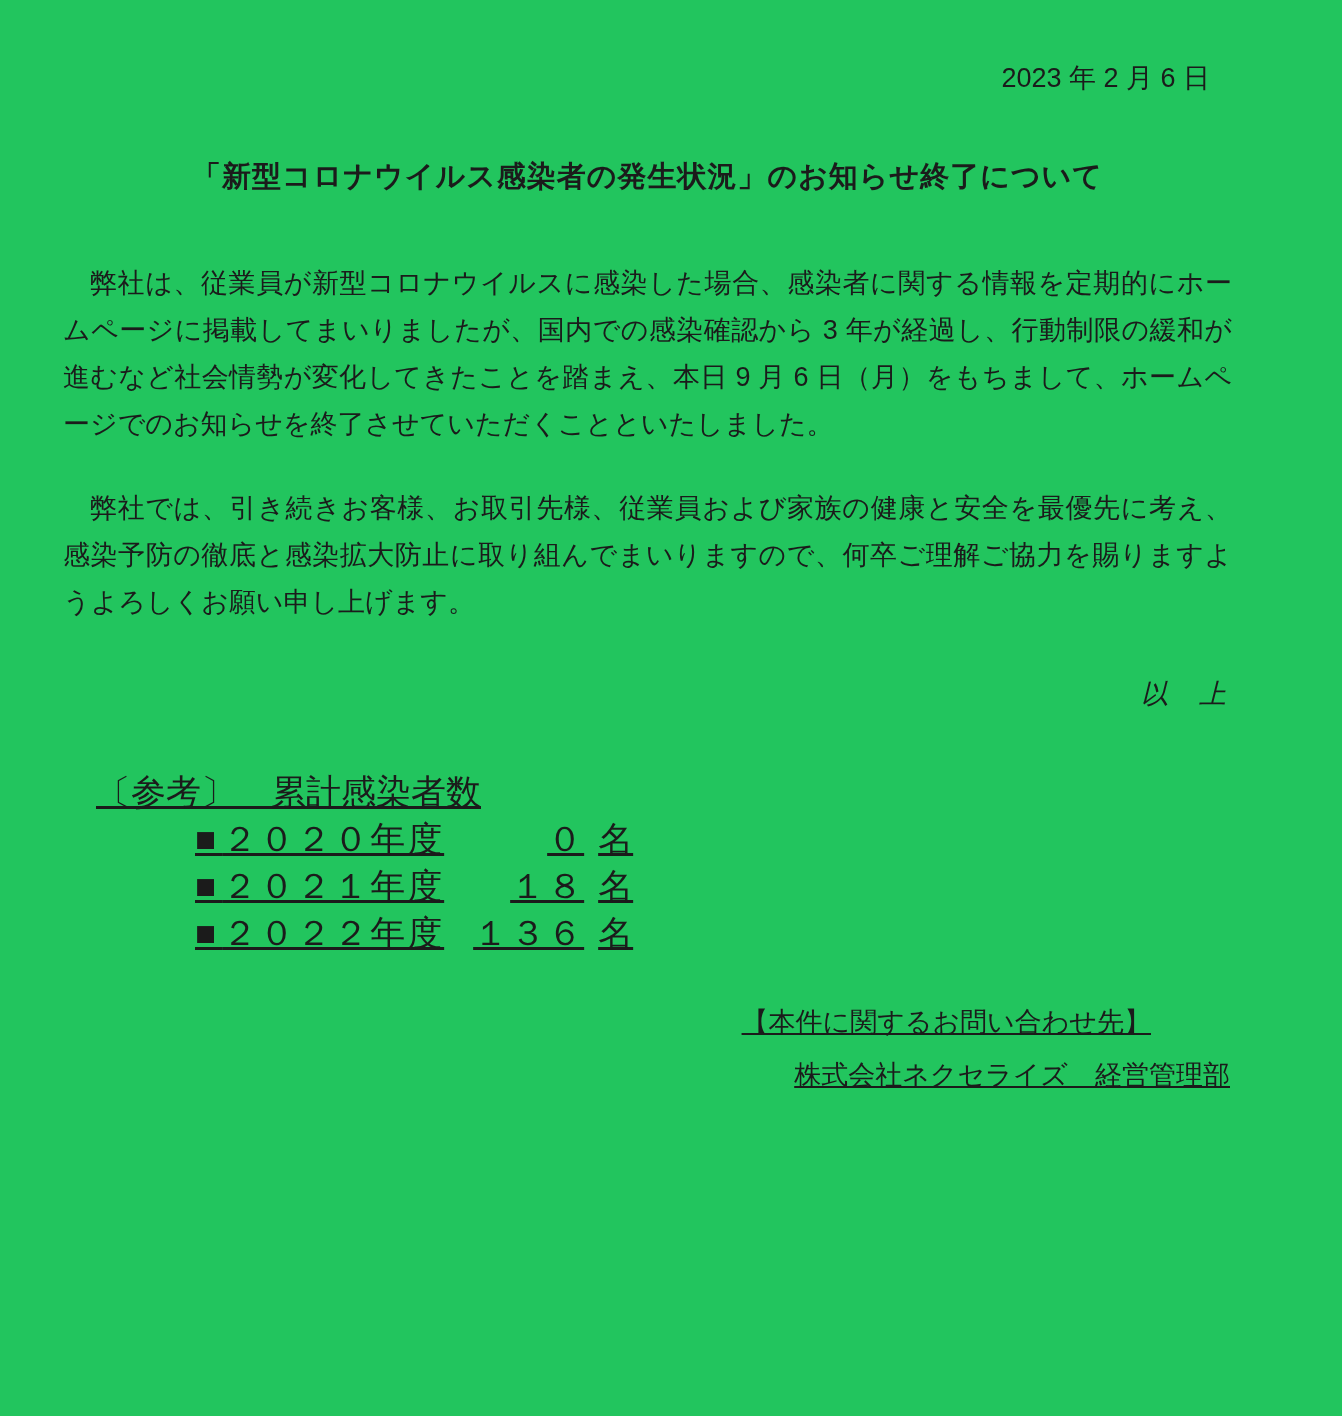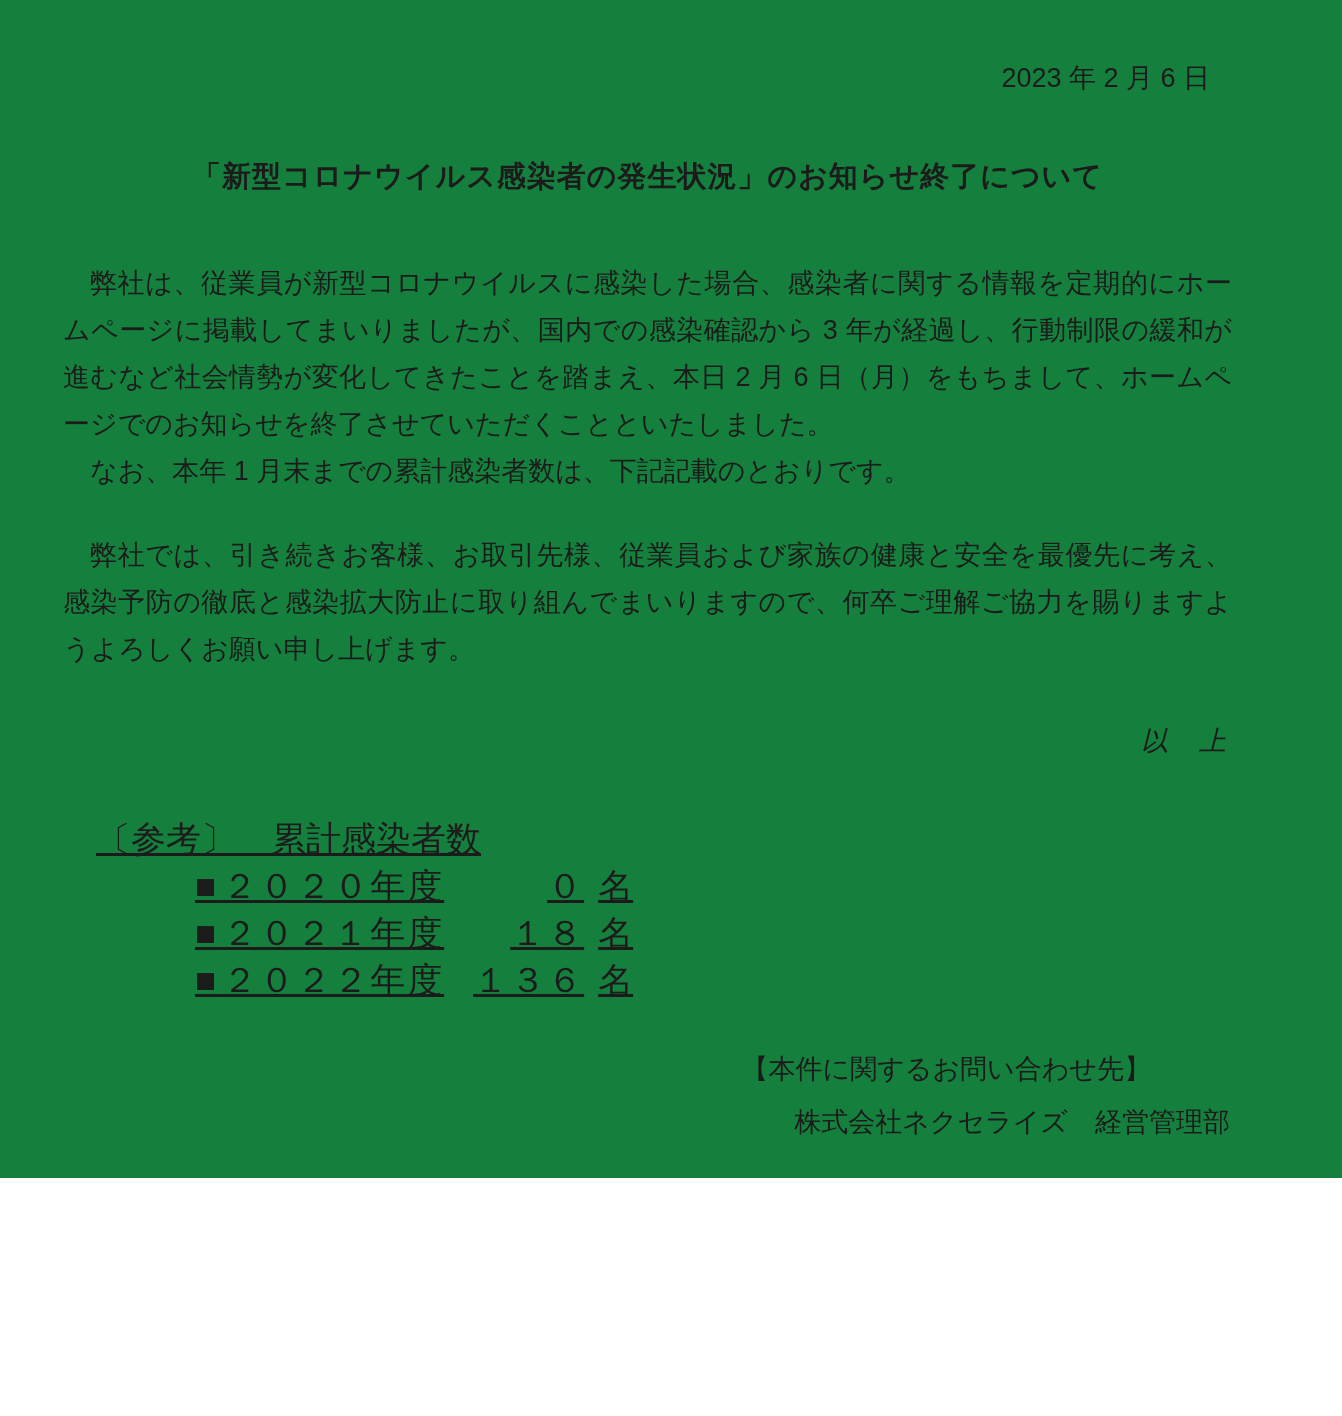--- a/index.html
+++ b/index.html
@@ -5,22 +5,22 @@
   * { margin: 0; padding: 0; box-sizing: border-box; }
   html, body { background: #ffffff; }
   body {
     width: 1342px;
     height: 1416px;
     font-family: "Liberation Sans", "DejaVu Sans", sans-serif;
     color: #1b1b1b;
   }
   .page {
     width: 1342px;
-    height: 1178px;
-    background: #15803d;
+    height: 1416px;
+    background: #22c55e;
     padding: 58px 110px 0 63px;
     overflow: hidden;
   }
   .date-line {
     text-align: right;
     font-size: 27px;
     line-height: 40px;
     padding-right: 22px;
   }
   .doc-title {
@@ -64,37 +64,37 @@
     width: 140px;
     text-align: right;
     letter-spacing: 2px;
   }
   .ref-unit { margin-left: 14px; }
   .contact {
     margin-top: 40px;
     font-size: 27px;
     line-height: 53px;
     text-align: right;
+    text-decoration: underline;
   }
   .contact-heading { padding-right: 81px; }
   .contact-company { padding-right: 2px; }
   .contact-phone { padding-right: 16px; }
 </style>
 </head>
 <body>
 
 <div class="page">
 
   <div class="date-line">2023 年 2 月 6 日</div>
 
   <h1 class="doc-title">「新型コロナウイルス感染者の発生状況」のお知らせ終了について</h1>
 
   <div class="body-block body-block-1">
-    <p>弊社は、従業員が新型コロナウイルスに感染した場合、感染者に関する情報を定期的にホームページに掲載してまいりましたが、国内での感染確認から 3 年が経過し、行動制限の緩和が進むなど社会情勢が変化してきたことを踏まえ、本日 2 月 6 日（月）をもちまして、ホームページでのお知らせを終了させていただくことといたしました。</p>
-    <p>なお、本年 1 月末までの累計感染者数は、下記記載のとおりです。</p>
+    <p>弊社は、従業員が新型コロナウイルスに感染した場合、感染者に関する情報を定期的にホームページに掲載してまいりましたが、国内での感染確認から 3 年が経過し、行動制限の緩和が進むなど社会情勢が変化してきたことを踏まえ、本日 9 月 6 日（月）をもちまして、ホームページでのお知らせを終了させていただくことといたしました。</p>
   </div>
 
   <div class="body-block body-block-2">
     <p>弊社では、引き続きお客様、お取引先様、従業員および家族の健康と安全を最優先に考え、感染予防の徹底と感染拡大防止に取り組んでまいりますので、何卒ご理解ご協力を賜りますようよろしくお願い申し上げます。</p>
   </div>
 
   <div class="closing-line">以　上</div>
 
   <div class="reference">
     <div class="ref-heading">〔参考〕　累計感染者数</div>

